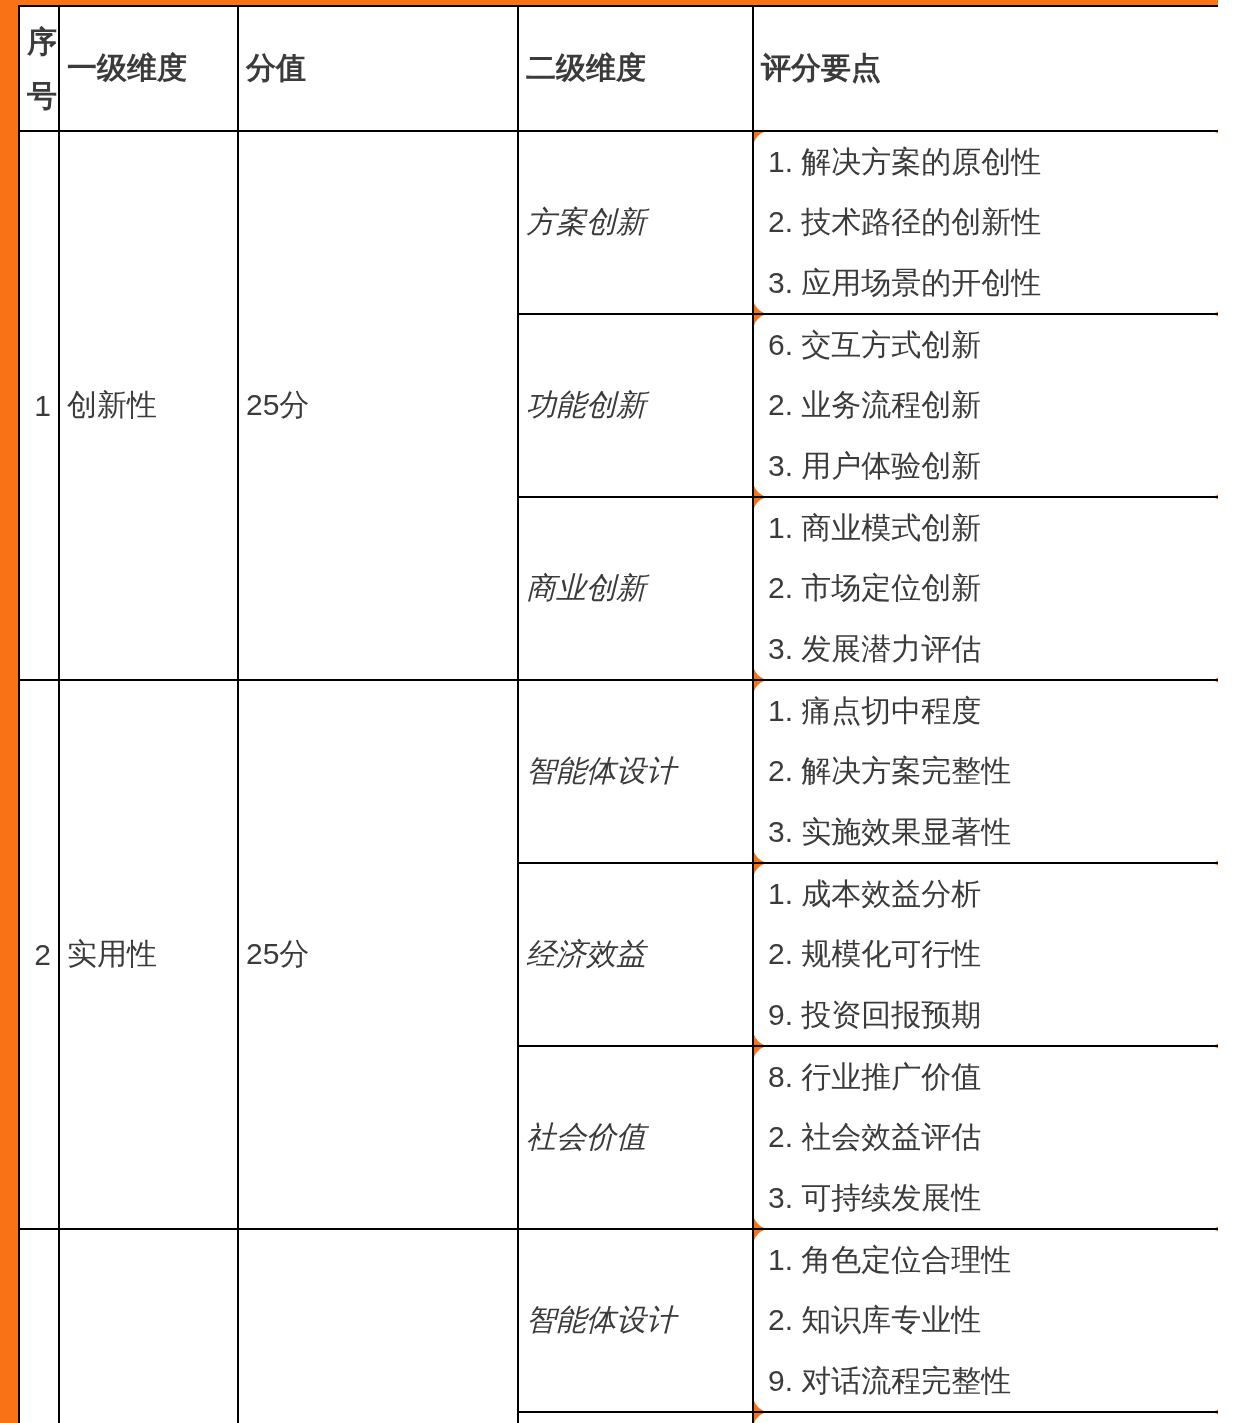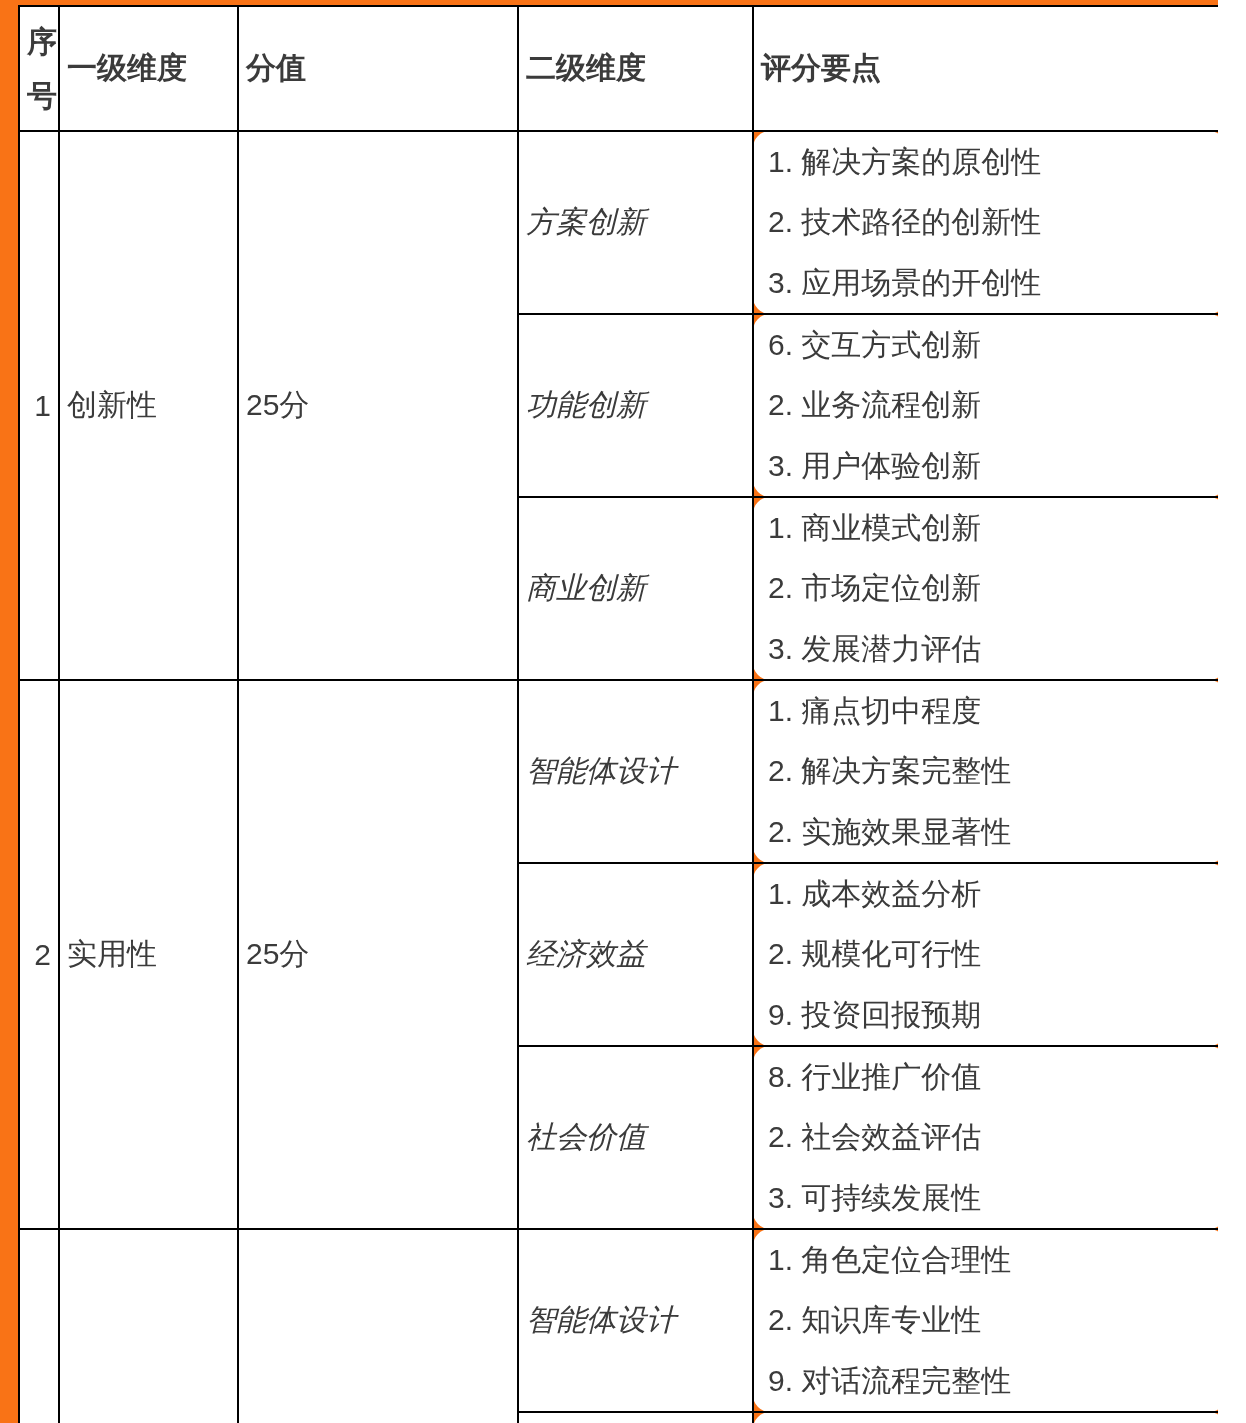--- a/index.html
+++ b/index.html
@@ -130,21 +130,21 @@
         </tr>
         <tr>
           <td class="num-cell" rowspan="3">2</td>
           <td class="dim-cell" rowspan="3">实用性</td>
           <td class="score-cell" rowspan="3">25分</td>
           <td class="subdim-cell">智能体设计</td>
           <td class="points-cell">
             <div class="points">
               <p>1. 痛点切中程度</p>
               <p>2. 解决方案完整性</p>
-              <p>2. 实施效果显著性</p>
+              <p>3. 实施效果显著性</p>
             </div>
           </td>
         </tr>
         <tr>
           <td class="subdim-cell">经济效益</td>
           <td class="points-cell">
             <div class="points">
               <p>1. 成本效益分析</p>
               <p>2. 规模化可行性</p>
               <p>9. 投资回报预期</p>

